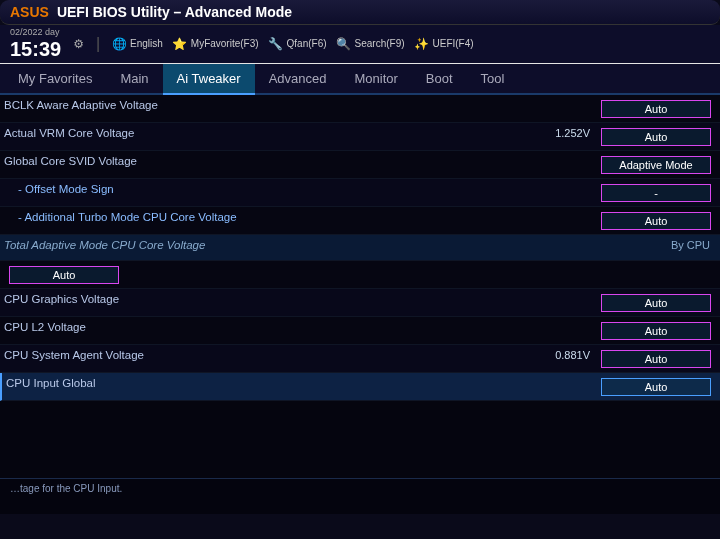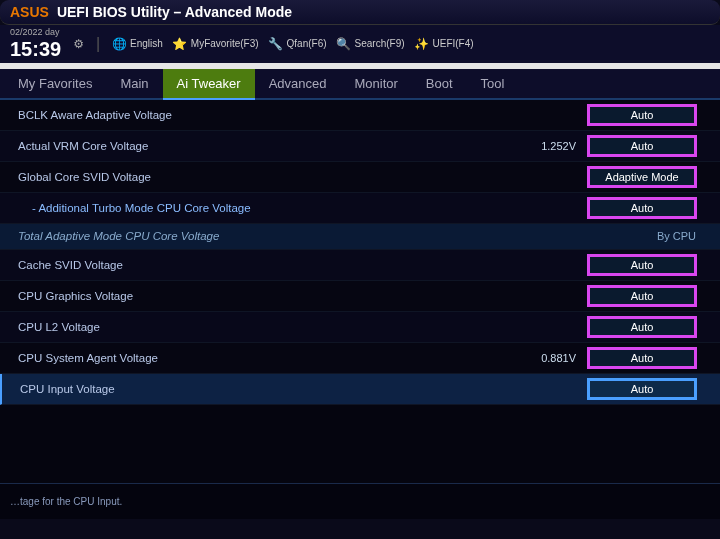--- a/index.html
+++ b/index.html
@@ -33,21 +33,21 @@
       font-weight: bold;
     }
 
     
     .info-bar {
       background: #0d0d2a;
       padding: 3px 10px;
       display: flex;
       align-items: center;
       gap: 12px;
-      border-bottom: 6px solid #e5e5e5;
+      border-bottom: 1px solid #e5e5e5;
     }
     .info-bar .datetime {
       display: flex;
       flex-direction: column;
       line-height: 1.1;
     }
     .info-bar .date-text {
       color: #aaa;
       font-size: 9px;
     }
@@ -94,21 +94,21 @@
       padding: 7px 14px;
       color: #aab;
       font-size: 13px;
       font-weight: 500;
       cursor: pointer;
       position: relative;
       white-space: nowrap;
     }
     .nav-tab.active {
       color: #ffffff;
-      background: #4d7c0f;
+      background: #0c4a6e;
     }
     .nav-tab.active::after {
       content: '';
       position: absolute;
       bottom: -2px;
       left: 0; right: 0;
       height: 2px;
       background: #4a9fff;
     }
 
@@ -119,22 +119,21 @@
       background: #05050f;
     }
 
     
     .settings-list {
       flex: 1;
       overflow: hidden;
     }
     .setting-row {
       display: flex;
-      align-items: center;
-      padding: 4px 18px;
+      padding: 4px 4px;
       border-bottom: 1px solid #0f1525;
       min-height: 26px;
     }
     .setting-row:nth-child(odd) {
       background: #060612;
     }
     .setting-row:nth-child(even) {
       background: #08081a;
     }
     .setting-row.highlighted {
@@ -163,21 +162,21 @@
       margin-right: 6px;
       min-width: 45px;
       text-align: right;
     }
     .setting-control {
       min-width: 120px;
       text-align: center;
     }
     .control-box {
       background: #0a1a2e;
-      border: 3px solid #d946ef;
+      border: 1px solid #d946ef;
       color: #ffffff;
       font-size: 11px;
       padding: 2px 8px;
       min-width: 110px;
       text-align: center;
       display: inline-block;
     }
     .control-box.active {
       background: #0d2a4a;
       border-color: #4a9fff;
@@ -185,21 +184,20 @@
 
     
     .bottom-bar {
       background: #04040e;
       padding: 4px 10px;
       color: #8899bb;
       font-size: 10px;
       border-top: 1px solid #1a2a4a;
       height: 36px;
       display: flex;
-      align-items: center;
     }
   </style>
 </head>
 <body>
 
 <div class="title-bar">
   <span class="brand">ASUS</span>
   <span class="title-text">UEFI BIOS Utility – Advanced Mode</span>
 </div>
 
@@ -254,46 +252,49 @@
       <div class="setting-row">
         <span class="setting-label">Actual VRM Core Voltage</span>
         <span class="setting-value-text">1.252V</span>
         <div class="setting-control"><span class="control-box">Auto</span></div>
       </div>
       <div class="setting-row">
         <span class="setting-label">Global Core SVID Voltage</span>
         <div class="setting-control"><span class="control-box">Adaptive Mode</span></div>
       </div>
       <div class="setting-row">
+        <span class="setting-label indented">- Offset Mode Sign</span>
+        <div class="setting-control"><span class="control-box">-</span></div>
+      </div>
+      <div class="setting-row">
         <span class="setting-label indented">- Additional Turbo Mode CPU Core Voltage</span>
         <div class="setting-control"><span class="control-box">Auto</span></div>
       </div>
       <div class="setting-row highlighted">
         <span class="setting-label info-text">Total Adaptive Mode CPU Core Voltage</span>
         <span class="setting-value-text" style="color: rgb(136, 170, 204); min-width: 80px;">By CPU</span>
       </div>
       <div class="setting-row">
-        <span class="setting-label">Cache SVID Voltage</span>
         <div class="setting-control"><span class="control-box">Auto</span></div>
       </div>
       <div class="setting-row">
         <span class="setting-label">CPU Graphics Voltage</span>
         <div class="setting-control"><span class="control-box">Auto</span></div>
       </div>
       <div class="setting-row">
         <span class="setting-label">CPU L2 Voltage</span>
         <div class="setting-control"><span class="control-box">Auto</span></div>
       </div>
       <div class="setting-row">
         <span class="setting-label">CPU System Agent Voltage</span>
         <span class="setting-value-text">0.881V</span>
         <div class="setting-control"><span class="control-box">Auto</span></div>
       </div>
       <div class="setting-row active-row">
-        <span class="setting-label">CPU Input Voltage</span>
+        <span class="setting-label">CPU Input Global</span>
         <div class="setting-control"><span class="control-box active">Auto</span></div>
       </div>
     </div>
 </div>
 
 <div class="bottom-bar">
   <span id="bottom-text">…tage for the CPU Input.</span>
 </div>
 
 </body></html>

